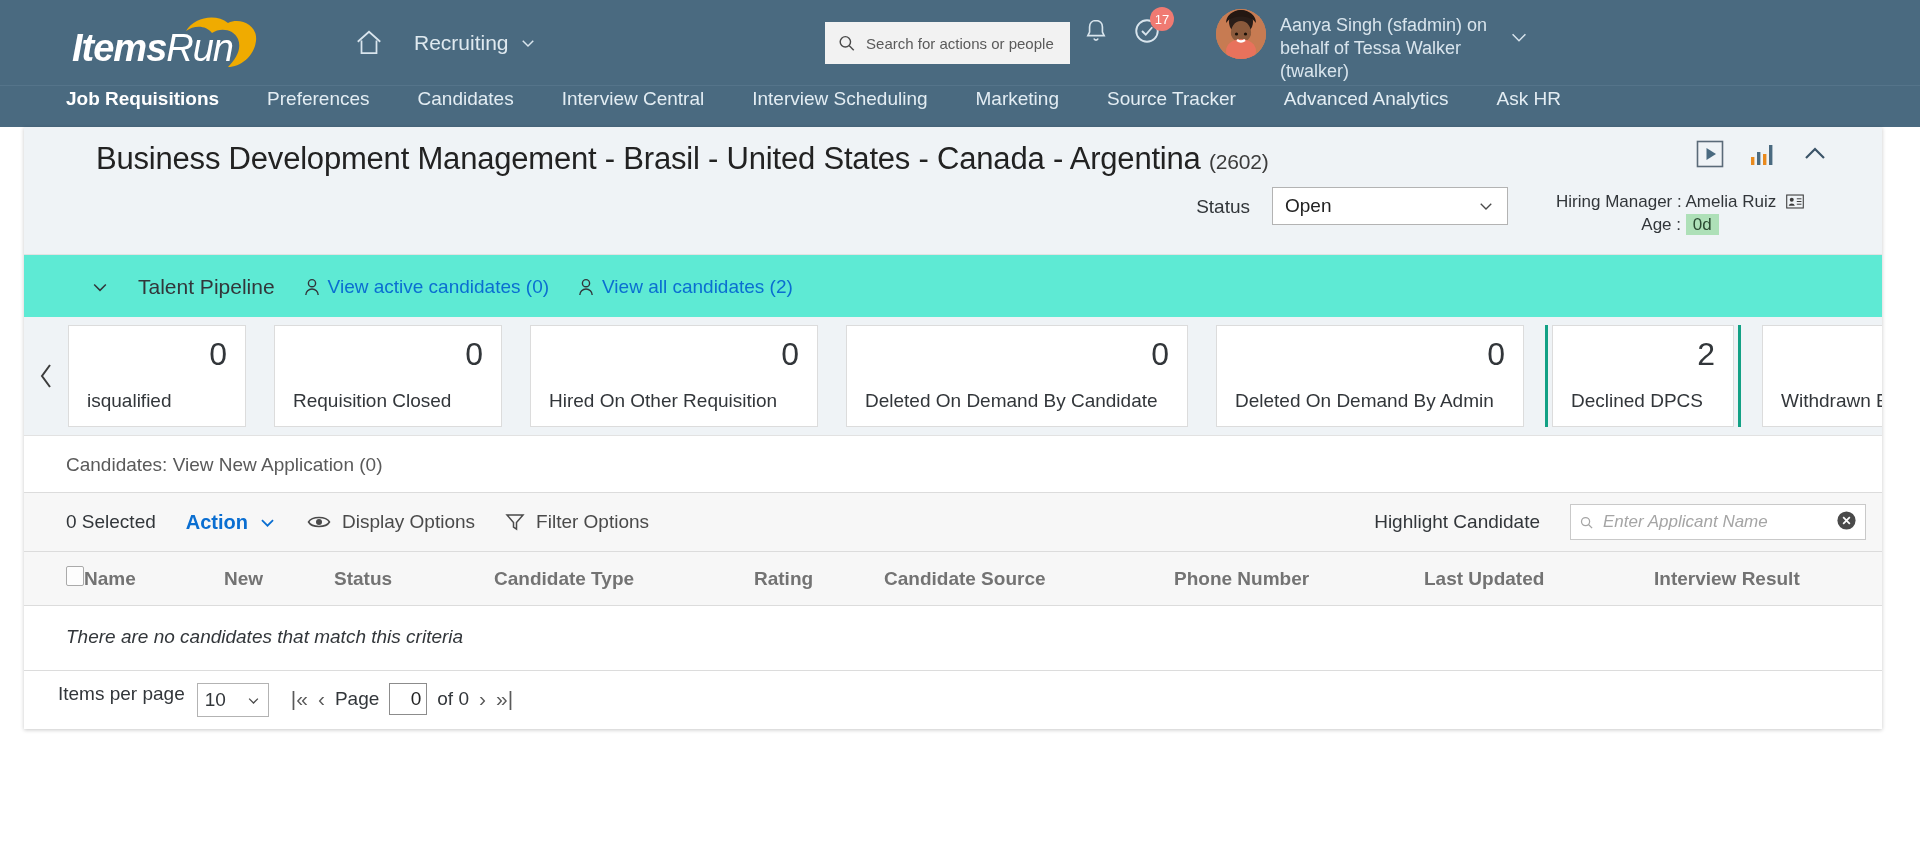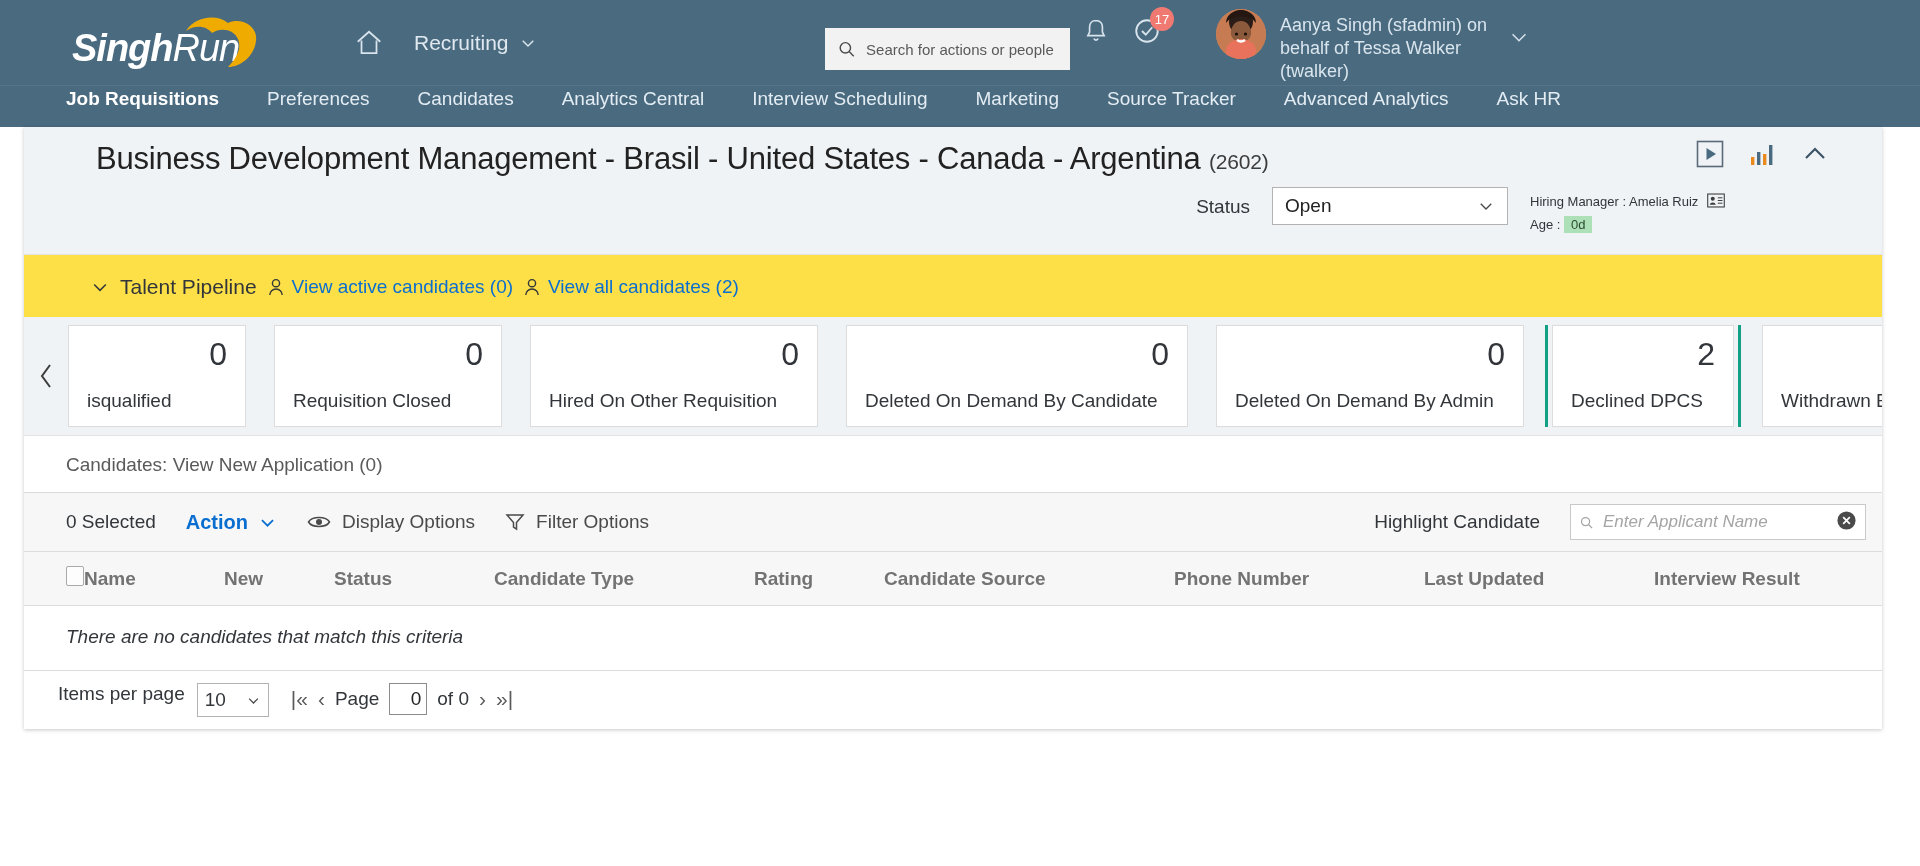--- a/index.html
+++ b/index.html
@@ -24,21 +24,21 @@
   .logo-text .thin { font-weight: normal; }
   .cloud-swoosh { position: absolute; left: 110px; top: 2px; }
 
   .home-icon { margin-left: 82px; display: flex; align-items: center; cursor: pointer; }
   .nav-module {
     margin-left: 30px; color: #dfe9ef; font-size: 21px;
     display: flex; align-items: center; gap: 10px; cursor: pointer;
   }
 
   .search-box {
-    position: absolute; left: 825px; top: 28px;
+    position: absolute; left: 825px; top: 22px;
     width: 245px; height: 42px; background: #f2f2f2;
     display: flex; align-items: center; padding: 0 12px; gap: 10px;
   }
   .search-box input {
     border: none; background: transparent; outline: none;
     font-size: 15px; color: #555; font-family: "Liberation Sans", sans-serif;
     width: 100%;
   }
   .search-box input::placeholder { color: #5a5a5a; }
 
@@ -115,30 +115,30 @@
   .status-row {
     display: flex; align-items: flex-start;
     padding: 10px 52px 18px 0; justify-content: flex-end; gap: 22px;
   }
   .status-lbl { font-size: 19px; color: #32363a; padding-top: 9px; }
   .status-select {
     width: 236px; height: 38px; border: 1px solid #b3b3b3; background: #fff;
     display: flex; align-items: center; justify-content: space-between;
     padding: 0 12px; font-size: 19px; color: #222; cursor: pointer;
   }
-  .hm-block { font-size: 13px; color: #32363a; line-height: 23px; padding-top: 3px; width: 300px;}
+  .hm-block { font-size: 17px; color: #32363a; line-height: 23px; padding-top: 3px; width: 300px; text-align: center;}
   .hm-block .age-val {
     background: #aee0b8; padding: 1px 7px; color: #2b4a32;
   }
   .bizcard-icon { display: inline-block; vertical-align: -2px; margin-left: 5px; }
 
   
   .pipe-head {
-    display: flex; align-items: center; gap: 10px;
-    padding: 20px 0 18px 66px; background: #fde047;
+    display: flex; align-items: center; gap: 28px;
+    padding: 20px 0 18px 66px; background: #5eead4;
     border-top: 1px solid #e2e2e2;
   }
   .pipe-title { font-size: 21px; color: #32363a; }
   .pipe-link {
     display: flex; align-items: center; gap: 7px;
     color: #0a6ed1; font-size: 19px; cursor: pointer;
   }
 
   .pipe-strip {
     background: #eff3f6; position: relative; display: flex;
@@ -227,21 +227,21 @@
     width: 18px; height: 20px; border: 1px solid #aaa; background: #fdfdfd;
     border-radius: 2px; display: inline-block; cursor: pointer;
   }
 </style>
 </head>
 <body>
 
 <div class="topbar">
 
   <div class="logo-wrap">
-    <div class="logo-text"><span>Singh</span><span class="thin">Run</span></div>
+    <div class="logo-text"><span>Items</span><span class="thin">Run</span></div>
     <svg class="cloud-swoosh" width="86" height="58" viewBox="0 0 86 58">
       <path d="M4 16 C12 2, 34 -2, 46 8 C58 2, 76 10, 74 26 C72 42, 58 52, 46 52 C54 44, 60 34, 56 24 C52 14, 38 12, 30 18 C24 10, 12 10, 4 16 Z" fill="#f0ab00"></path>
     </svg>
   </div>
 
   <div class="home-icon">
     <svg width="30" height="30" viewBox="0 0 24 24" fill="none" stroke="#d9e5ed" stroke-width="1.4">
       <path d="M3 11 L12 3 L21 11"></path>
         <path d="M6 10 V20 H18 V10"></path>
     </svg>
@@ -296,21 +296,21 @@
     <svg width="22" height="22" viewBox="0 0 24 24" fill="none" stroke="#d9e5ed" stroke-width="1.6">
         <path d="M5 9 L12 16 L19 9"></path>
       </svg>
   </div>
 </div>
 
 <div class="navbar">
   <a class="active">Job Requisitions</a>
   <a>Preferences</a>
   <a>Candidates</a>
-  <a>Analytics Central</a>
+  <a>Interview Central</a>
   <a>Interview Scheduling</a>
   <a>Marketing</a>
   <a>Source Tracker</a>
   <a>Advanced Analytics</a>
   <a>Ask HR</a>
 </div>
 
 <div class="card">
 
   <div class="card-head">

